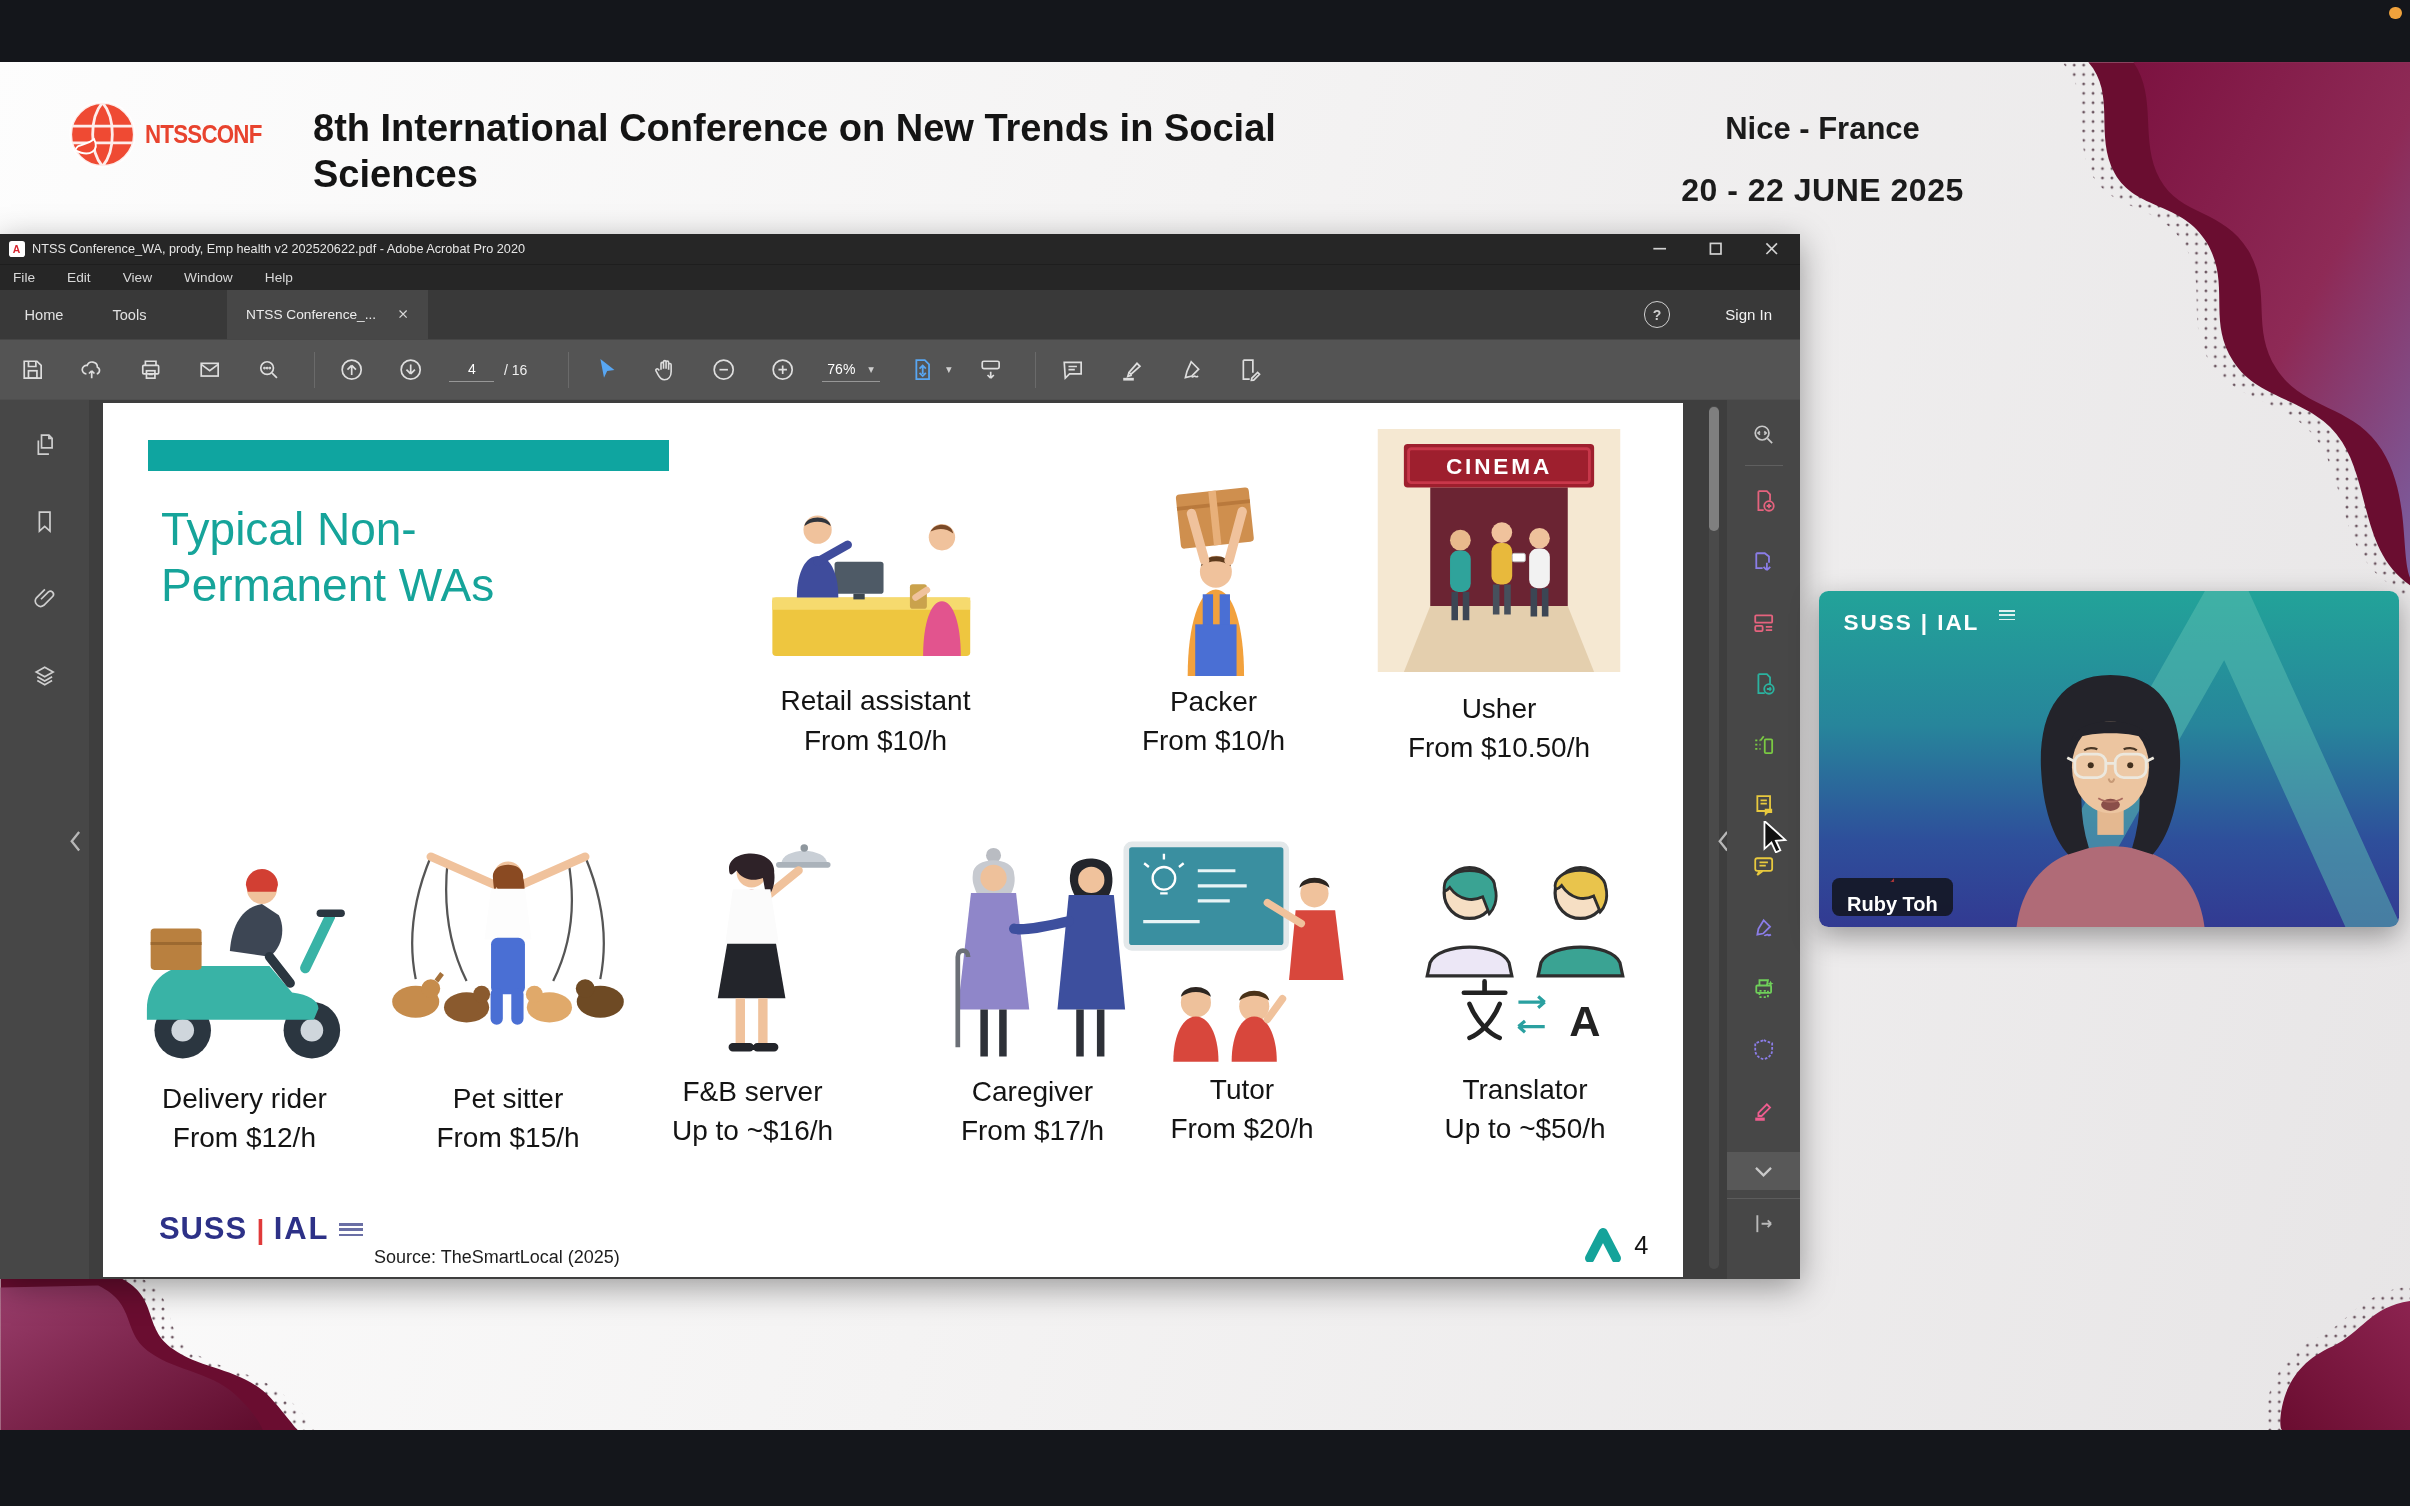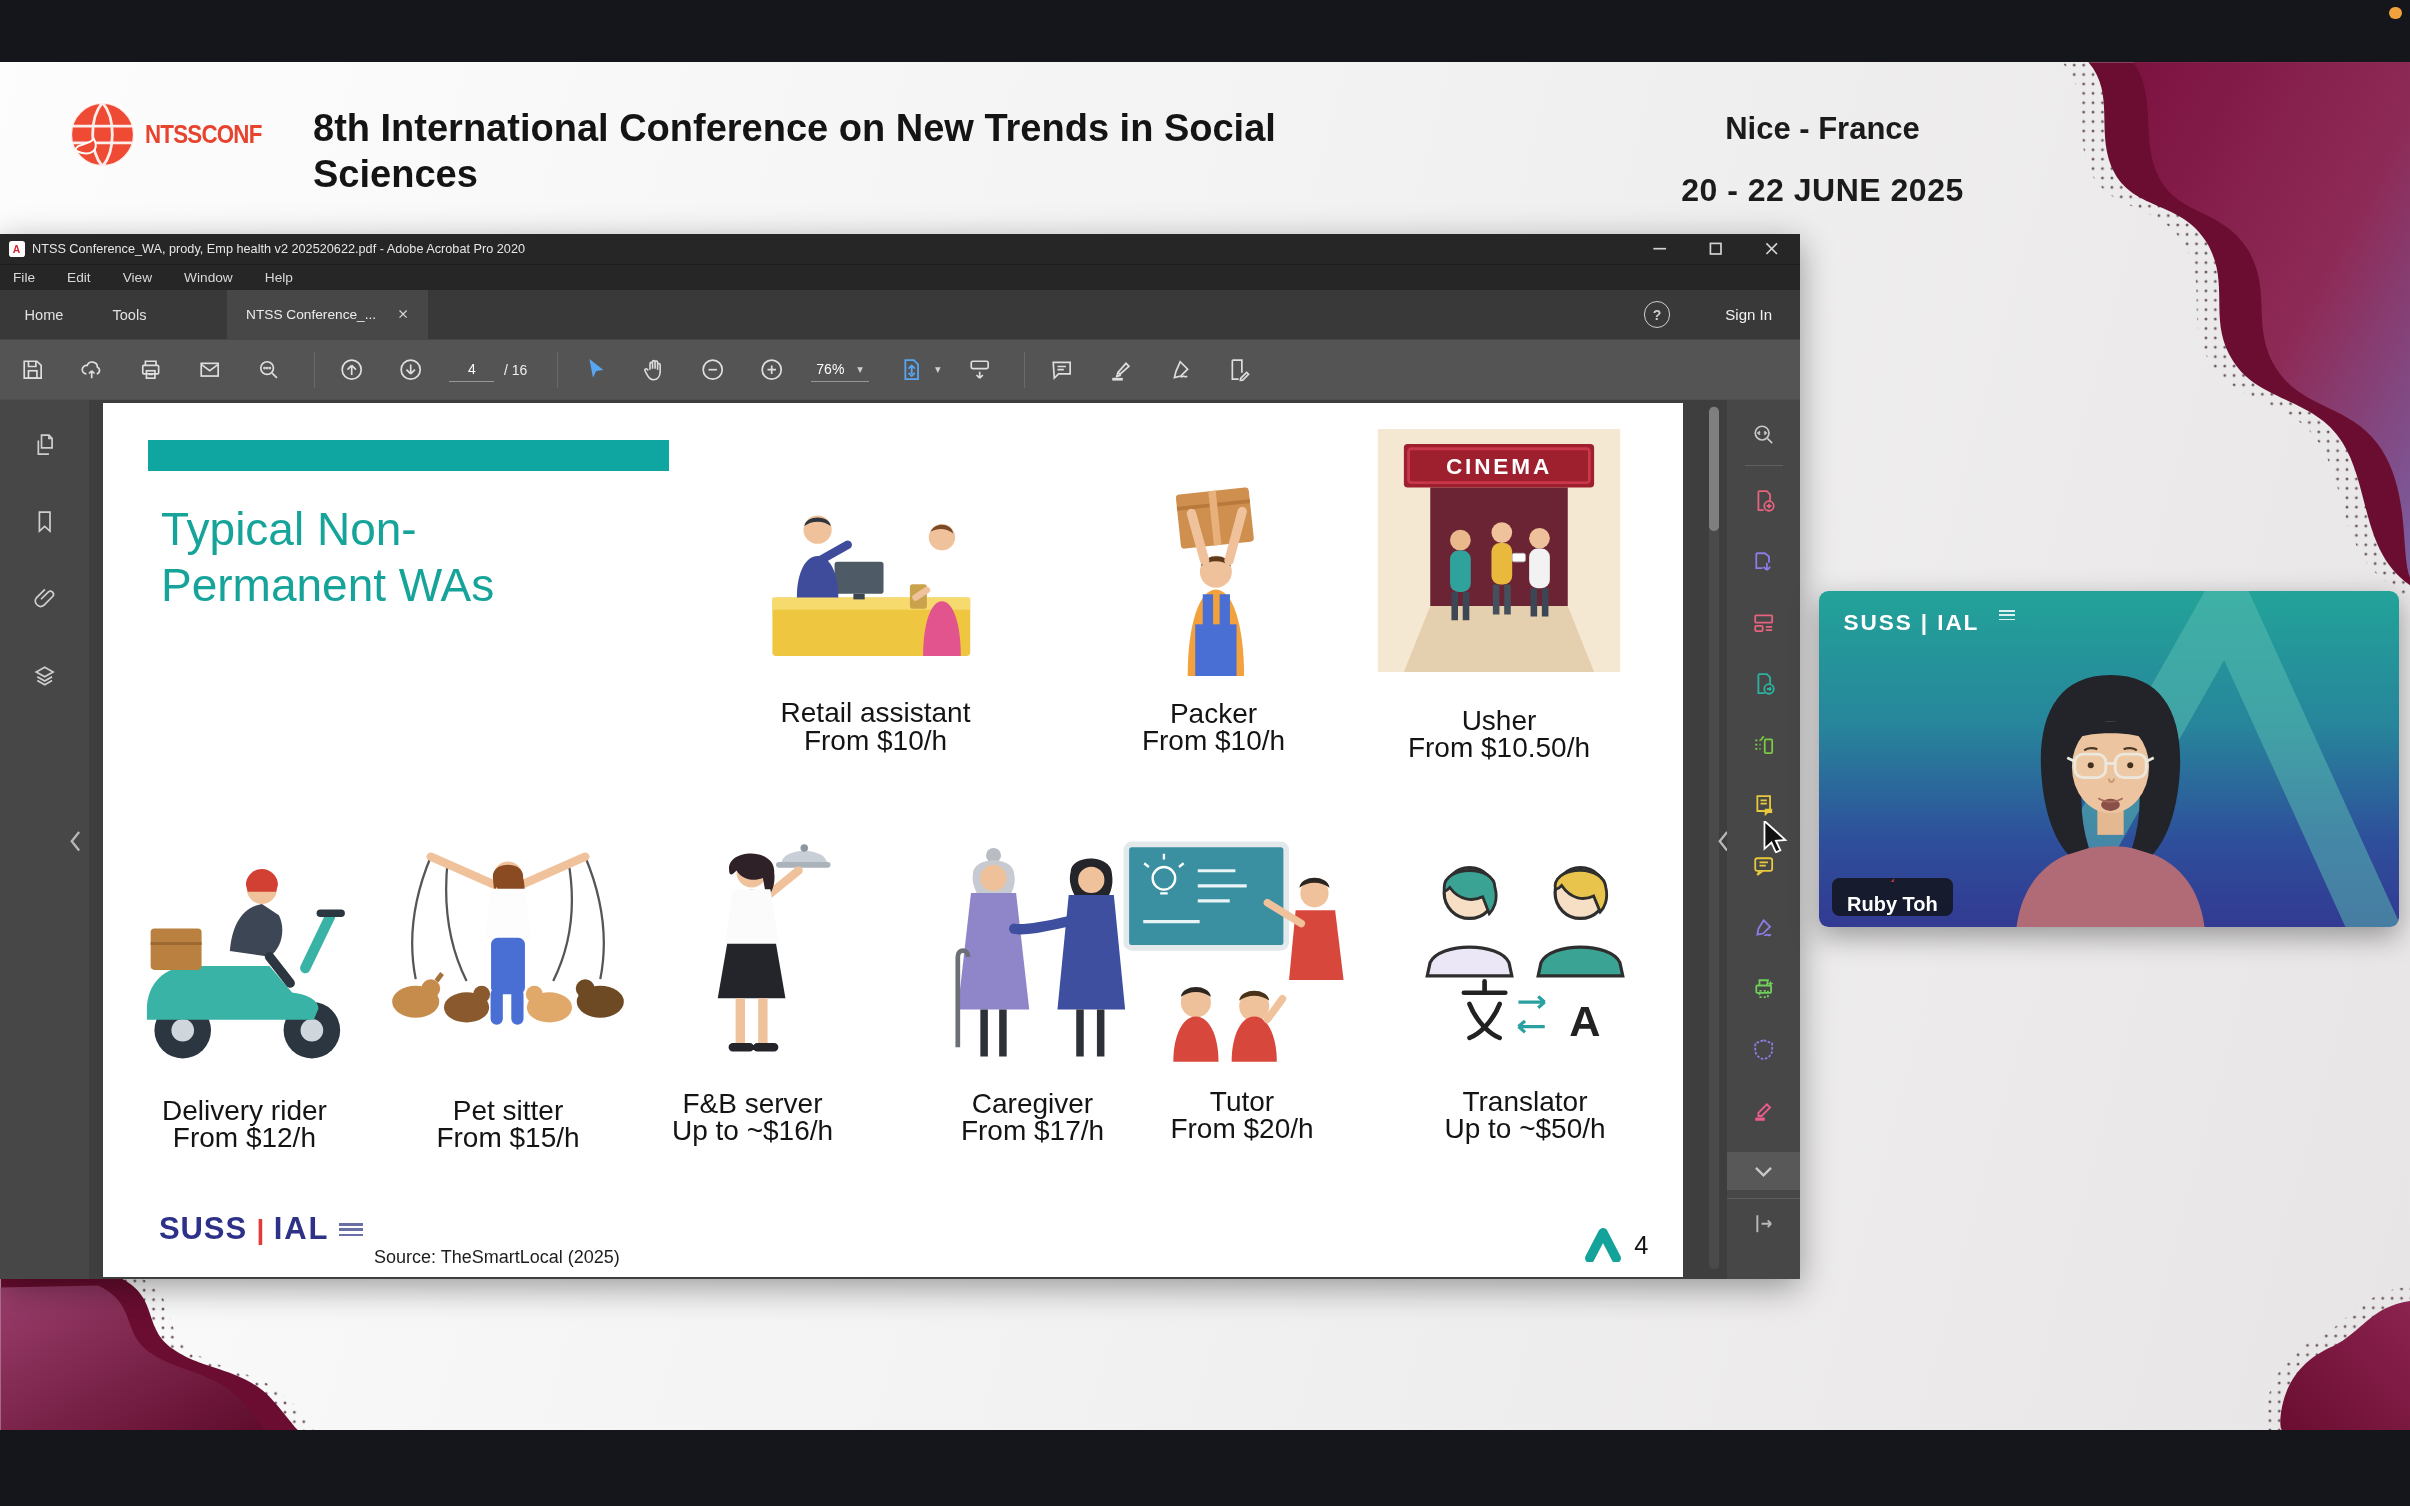--- a/index.html
+++ b/index.html
@@ -33,21 +33,21 @@
   .navtab{color:#e2e2e2;font-size:14.6px;padding:0 24.5px;height:49px;display:flex;align-items:center;}
   .doctab{margin-left:56px;background:#474747;height:49px;display:flex;align-items:center;gap:21px;padding:0 19px;color:#ececec;font-size:13.7px;}
   .tab-right{position:absolute;right:28px;top:0;height:49px;display:flex;align-items:center;gap:55px;}
   .help-circle{width:24.5px;height:24.5px;border-radius:50%;border:1.9px solid #cfcfcf;color:#cfcfcf;display:flex;align-items:center;justify-content:center;font-size:14px;font-weight:700;}
   .signin{color:#f2f2f2;font-size:15px;}
   .toolbar{left:0;top:105px;width:100%;height:60px;background:#545454;border-top:0.9px solid #464646;display:flex;align-items:center;padding-left:13px;box-sizing:border-box;}
   .tbtn{width:40px;height:40px;display:flex;align-items:center;justify-content:center;color:#dedede;margin-right:19px;}
   svg.i{width:25.4px;height:25.4px;}
   .vsep{width:0.9px;height:36px;background:#6a6a6a;margin:0 17px 0 5.6px;}
   .page-input{width:41px;height:22.6px;background:transparent;border:none;border-bottom:1.9px solid #979797;color:#fff;font-size:14px;text-align:center;font-family:inherit;margin-right:9.4px;}
-  .page-total{color:#efefef;font-size:14px;margin-right:24px;white-space:pre;}
+  .page-total{color:#efefef;font-size:14px;margin-right:35px;white-space:pre;}
   .zoom-box{display:flex;align-items:center;gap:13px;border-bottom:1.9px solid #979797;height:24.5px;padding:0 5.6px;margin-right:22.6px;color:#fff;font-size:14px;}
   .caret{color:#cfcfcf;font-size:11.3px;}
   .blue{color:#58a6f2;}
   
   .content{left:0;top:166px;width:100%;height:879px;display:flex;}
   .leftrail{width:89px;height:100%;background:#474747;display:flex;flex-direction:column;align-items:center;padding-top:24.5px;gap:36px;box-sizing:border-box;position:relative;}
   .railbtn{width:41px;height:41px;display:flex;align-items:center;justify-content:center;color:#cfcfcf;}
   .docarea{flex:1;height:100%;background:#3e3e3e;position:relative;}
   .page{position:absolute;left:14px;top:2.8px;width:1580px;height:874px;background:#ffffff;overflow:hidden;}
   .scrolltrack{position:absolute;right:8.5px;top:5.6px;width:9.4px;height:863px;background:#4a4a4a;border-radius:4.7px;}
@@ -56,21 +56,21 @@
   .collapse-right{position:absolute;right:-1.9px;top:429px;color:#b8b8b8;}
   .rightrail{width:73px;height:100%;background:#474747;display:flex;flex-direction:column;align-items:center;padding-top:13px;box-sizing:border-box;position:relative;}
   .rbtn{width:43px;height:43px;display:flex;align-items:center;justify-content:center;margin-bottom:18px;}
   .rdivider{width:38px;height:0.9px;background:#5f5f5f;margin:1.9px 0 13px 0;}
   .rail-band{width:73px;height:38px;background:#585858;display:flex;align-items:center;justify-content:center;color:#c9c9c9;margin-top:1.9px;}
   .rail-foot{width:73px;height:51px;display:flex;align-items:center;justify-content:center;color:#b9b9b9;border-top:0.9px solid #5c5c5c;margin-top:7.5px;}
   
   .teal-bar{left:45px;top:37px;width:521px;height:31px;background:#0fa5a0;}
   .slide-title{left:58px;top:98px;font-size:46px;line-height:56px;color:#16a49a;}
   .job{position:absolute;}
-  .jobname{position:absolute;width:100%;text-align:center;font-size:28px;color:#141414;margin-top:12px;}
+  .jobname{position:absolute;width:100%;text-align:center;font-size:28px;color:#141414;}
   .jobrate{position:absolute;width:100%;text-align:center;font-size:28px;color:#141414;}
   .art{position:absolute;left:50%;transform:translateX(-50%);top:0;}
   .slide-footer-logo{left:56px;top:808px;display:flex;align-items:baseline;gap:9.4px;}
   .suss-t{font-size:31px;font-weight:800;color:#2d3187;letter-spacing:0.9px;}
   .suss-sep{font-size:28px;font-weight:700;color:#e03a3a;}
   .ial-t{font-size:31px;font-weight:800;color:#2d3187;letter-spacing:1.9px;}
   .mini-lines div{width:24.5px;height:2.4px;background:#6a6fa5;margin-bottom:2.8px;}
   .source{left:271px;top:844px;font-size:18px;color:#1d1d1d;}
   .pagenum-row{left:1480px;top:825px;display:flex;align-items:flex-end;gap:11.3px;}
   .pagenum{font-size:25.4px;color:#141414;padding-bottom:1.9px;}

